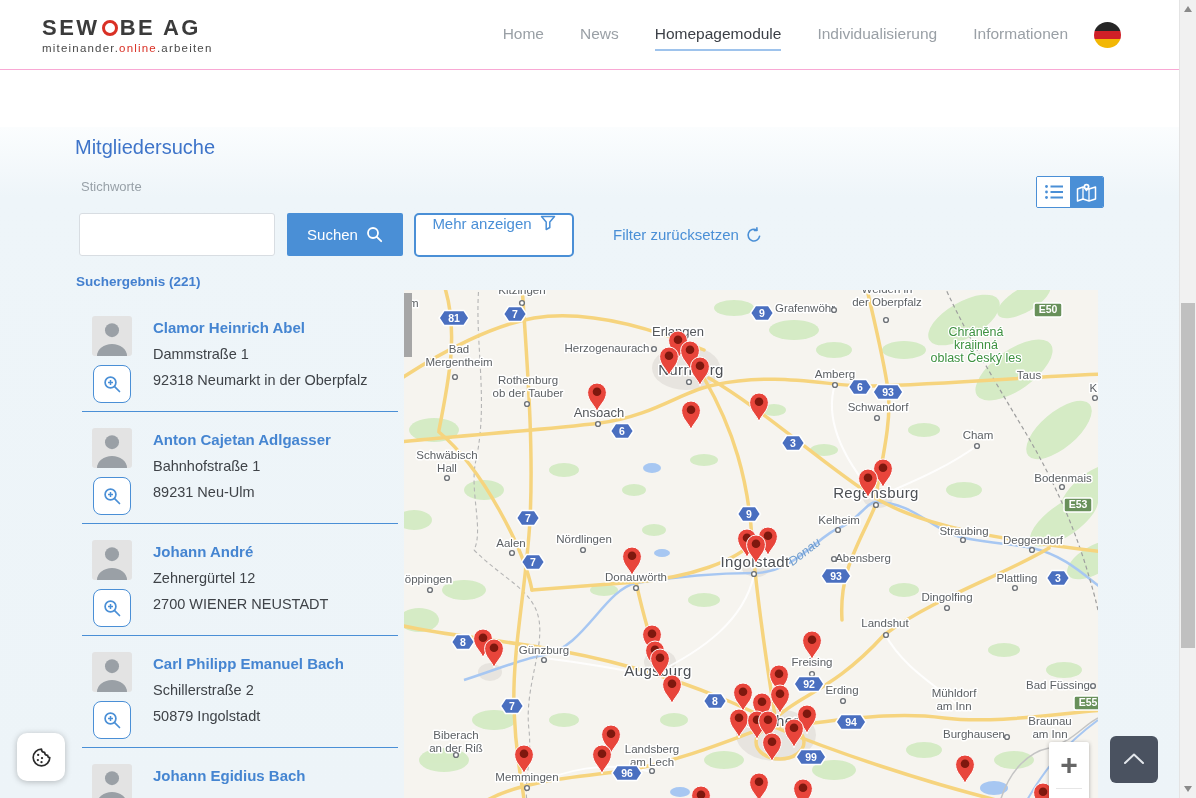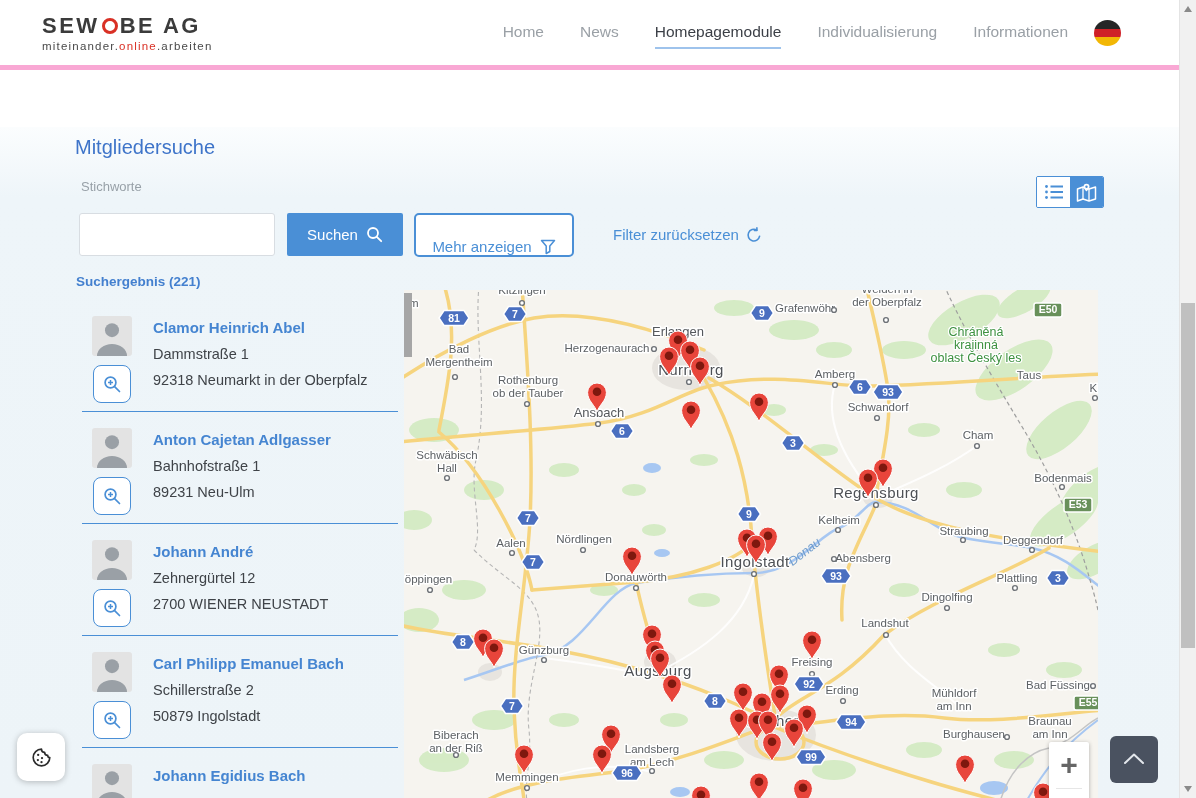--- a/index.html
+++ b/index.html
@@ -2,21 +2,21 @@
 <html><head>
 <meta charset="utf-8">
 <style>
   * { margin:0; padding:0; box-sizing:border-box; }
   html,body { width:1196px; height:798px; overflow:hidden; background:#fff;
               font-family:"Liberation Sans", sans-serif; }
   .stage { position:relative; width:1196px; height:798px; overflow:hidden; }
 
   
   .header { position:absolute; left:0; top:0; width:1179px; height:70px; background:#fff;
-            border-bottom:5px solid #f9a8d4; display:flex; align-items:center; z-index:5; }
+            border-bottom:1px solid #f9a8d4; display:flex; align-items:center; z-index:5; }
   .logo { margin-left:42px; }
   .logo-line { font-size:22px; font-weight:600; letter-spacing:2.5px; color:#3b3b3b; display:flex; align-items:center; }
   .logo-o { display:inline-block; width:16px; height:16px; border:3px solid #d93025; border-radius:50%; margin:0 2px; }
   .tagline { font-size:11.5px; letter-spacing:1.2px; color:#4a4a4a; margin-top:1px; }
   .tagline .red { color:#d93025; }
   .nav { margin-left:auto; display:flex; align-items:center; gap:36px; padding-right:26px; }
   .nav-item { font-size:15.5px; color:#9aa0a6; text-decoration:none; padding:8px 0 10px; position:relative; cursor:pointer; }
   .nav-item.active { color:#3b3f46; }
   .nav-item.active::after { content:""; position:absolute; left:0; right:0; bottom:2px; height:2px; background:#9ec3ec; }
   .flag { width:27px; height:26px; border-radius:50%; margin-right:58px;
@@ -27,21 +27,21 @@
            background:linear-gradient(180deg,#fbfdfe 0,#eef5f9 70px,#edf4f8 100%); }
   .page-title { position:absolute; left:75px; top:9px; font-size:20px; font-weight:normal; color:#3e74c9; }
   .kw-label { position:absolute; left:81px; top:52px; font-size:13px; color:#98a1a8; }
   .kw-input { position:absolute; left:79px; top:86px; width:196px; height:43px; background:#fff;
               border:1px solid #d8dde2; border-radius:3px; padding:0 10px; font-size:15px; color:#3c4043; }
   .btn-search { position:absolute; left:287px; top:86px; width:116px; height:43px; background:#4a8fd6;
                 border:none; border-radius:2px; color:#fff; font-size:15px; display:flex; align-items:center;
                 justify-content:center; gap:8px; cursor:pointer; }
   .btn-more { position:absolute; left:414px; top:86px; width:160px; height:44px; background:#fff;
               border:2px solid #4a8fd6; border-radius:5px; color:#4a8fd6; font-size:15px; display:flex;
-              align-items:flex-end; justify-content:center; gap:8px; cursor:pointer; }
+              align-items:flex-start; justify-content:center; gap:8px; cursor:pointer; }
   .link-reset { position:absolute; left:613px; top:99px; font-size:15px; color:#4a8fd6; display:flex;
                 align-items:center; gap:7px; cursor:pointer; text-decoration:none; }
   .view-toggle { position:absolute; left:1036px; top:49px; display:flex; border:1px solid #4a8fd6;
                  border-radius:2px; overflow:hidden; }
   .toggle-cell { width:33px; height:30px; display:flex; align-items:center; justify-content:center; cursor:pointer; }
   .toggle-cell.list { background:#fff; }
   .toggle-cell.map { background:#4a8fd6; }
   .results-label { position:absolute; left:76px; top:147px; font-size:13.5px; font-weight:bold; color:#4480cf; }
 
   

